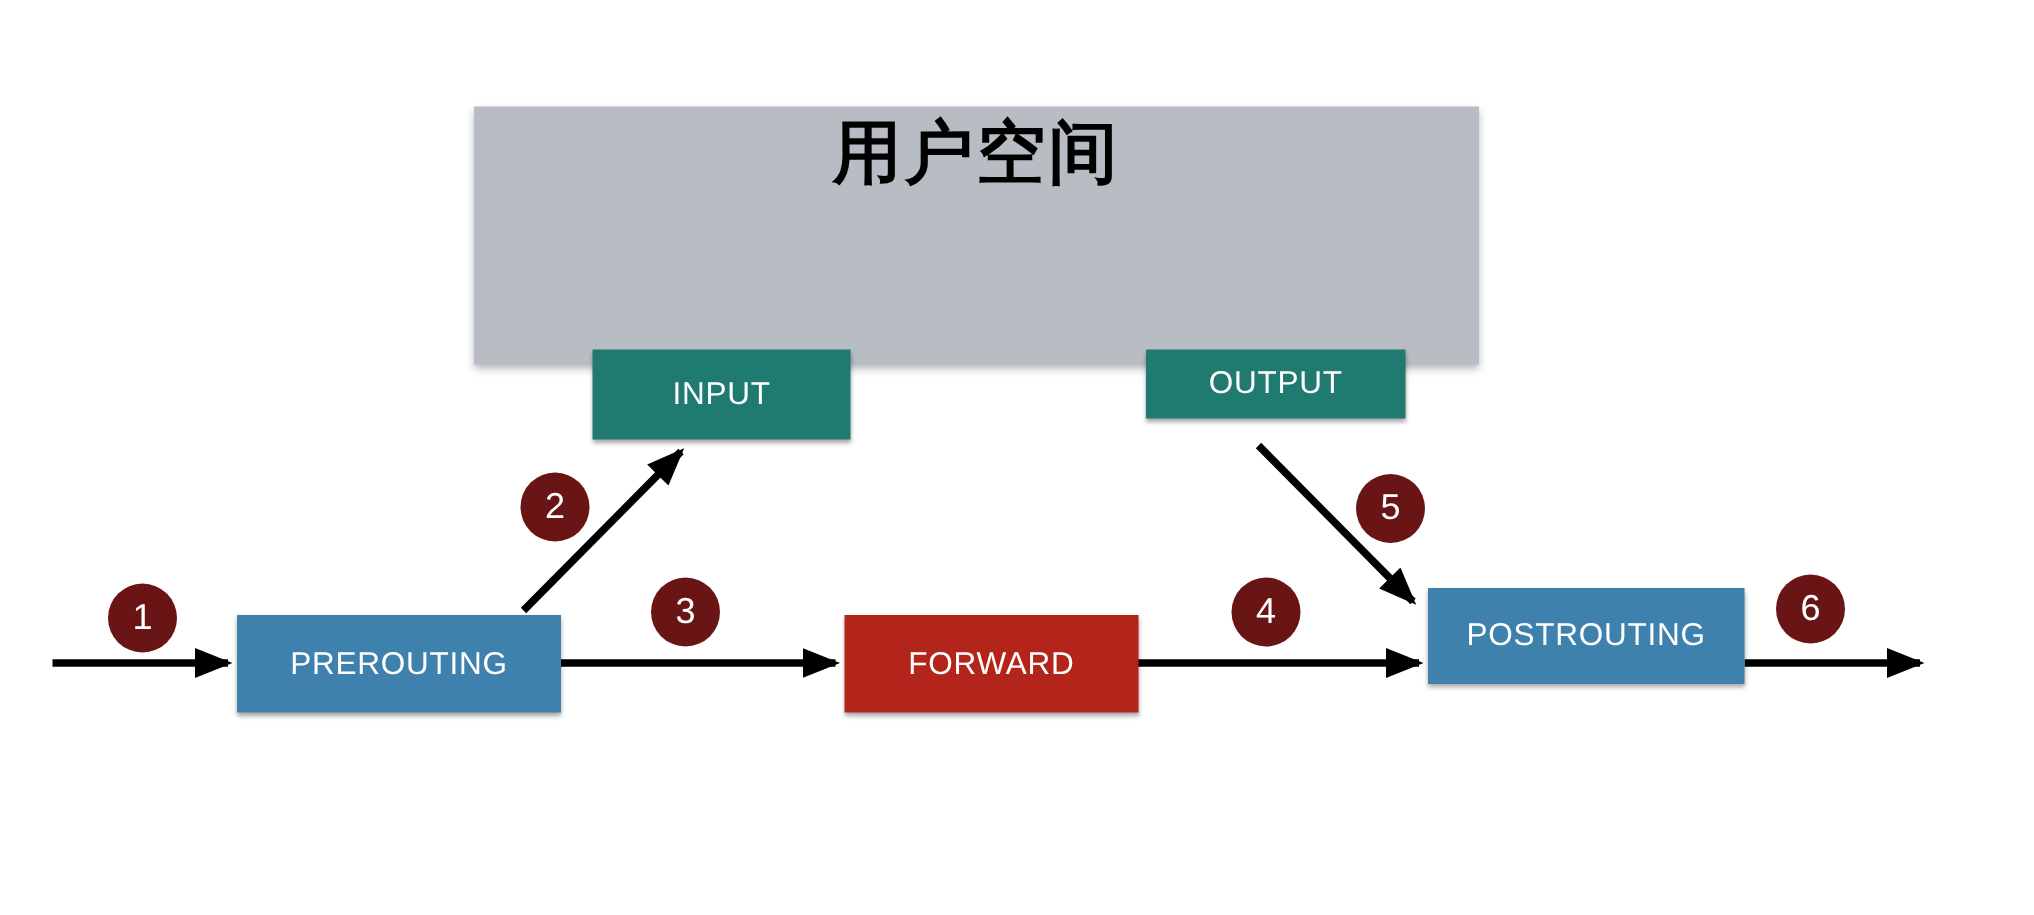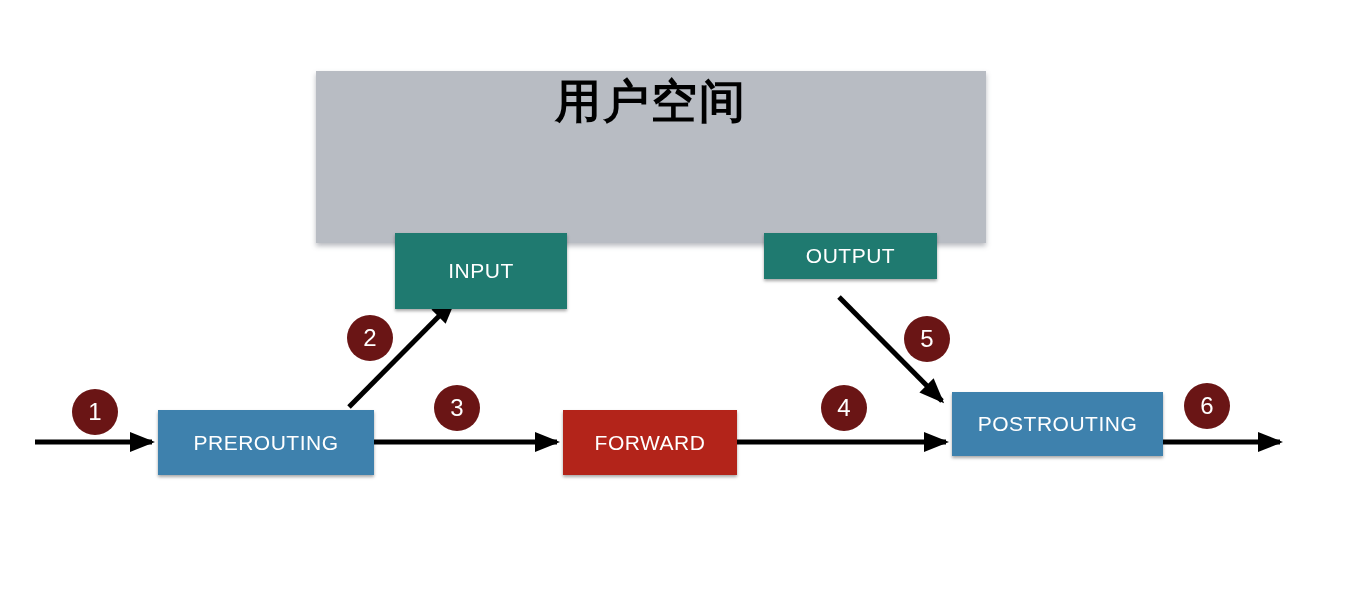--- a/index.html
+++ b/index.html
@@ -60,24 +60,24 @@
     justify-content: center;
     color: var(--chain-text);
     font-size: 21px;
     letter-spacing: 0.5px;
     box-shadow: 0 2px 3px rgba(0,0,0,0.35);
     user-select: none;
   }
   .chain.teal { background: var(--chain-teal); }
   .chain.blue { background: var(--chain-blue); }
   .chain.red  { background: var(--chain-red); }
-  .chain.input       { left: 395px;  top: 233px; width: 172px; height: 76px; }
+  .chain.input       { left: 395px;  top: 233px; width: 172px; height: 60px; }
   .chain.output      { left: 764px;  top: 233px; width: 173px; height: 46px; }
   .chain.prerouting  { left: 158px;  top: 410px; width: 216px; height: 65px; }
-  .chain.forward     { left: 563px;  top: 410px; width: 174px; height: 65px; }
+  .chain.forward     { left: 563px;  top: 410px; width: 196px; height: 65px; }
   .chain.postrouting { left: 952px;  top: 392px; width: 211px; height: 64px; }
 
   
   .badge {
     position: absolute;
     width: 46px; height: 46px;
     border-radius: 50%;
     background: var(--badge-maroon);
     color: #ffffff;
     font-size: 24px;

